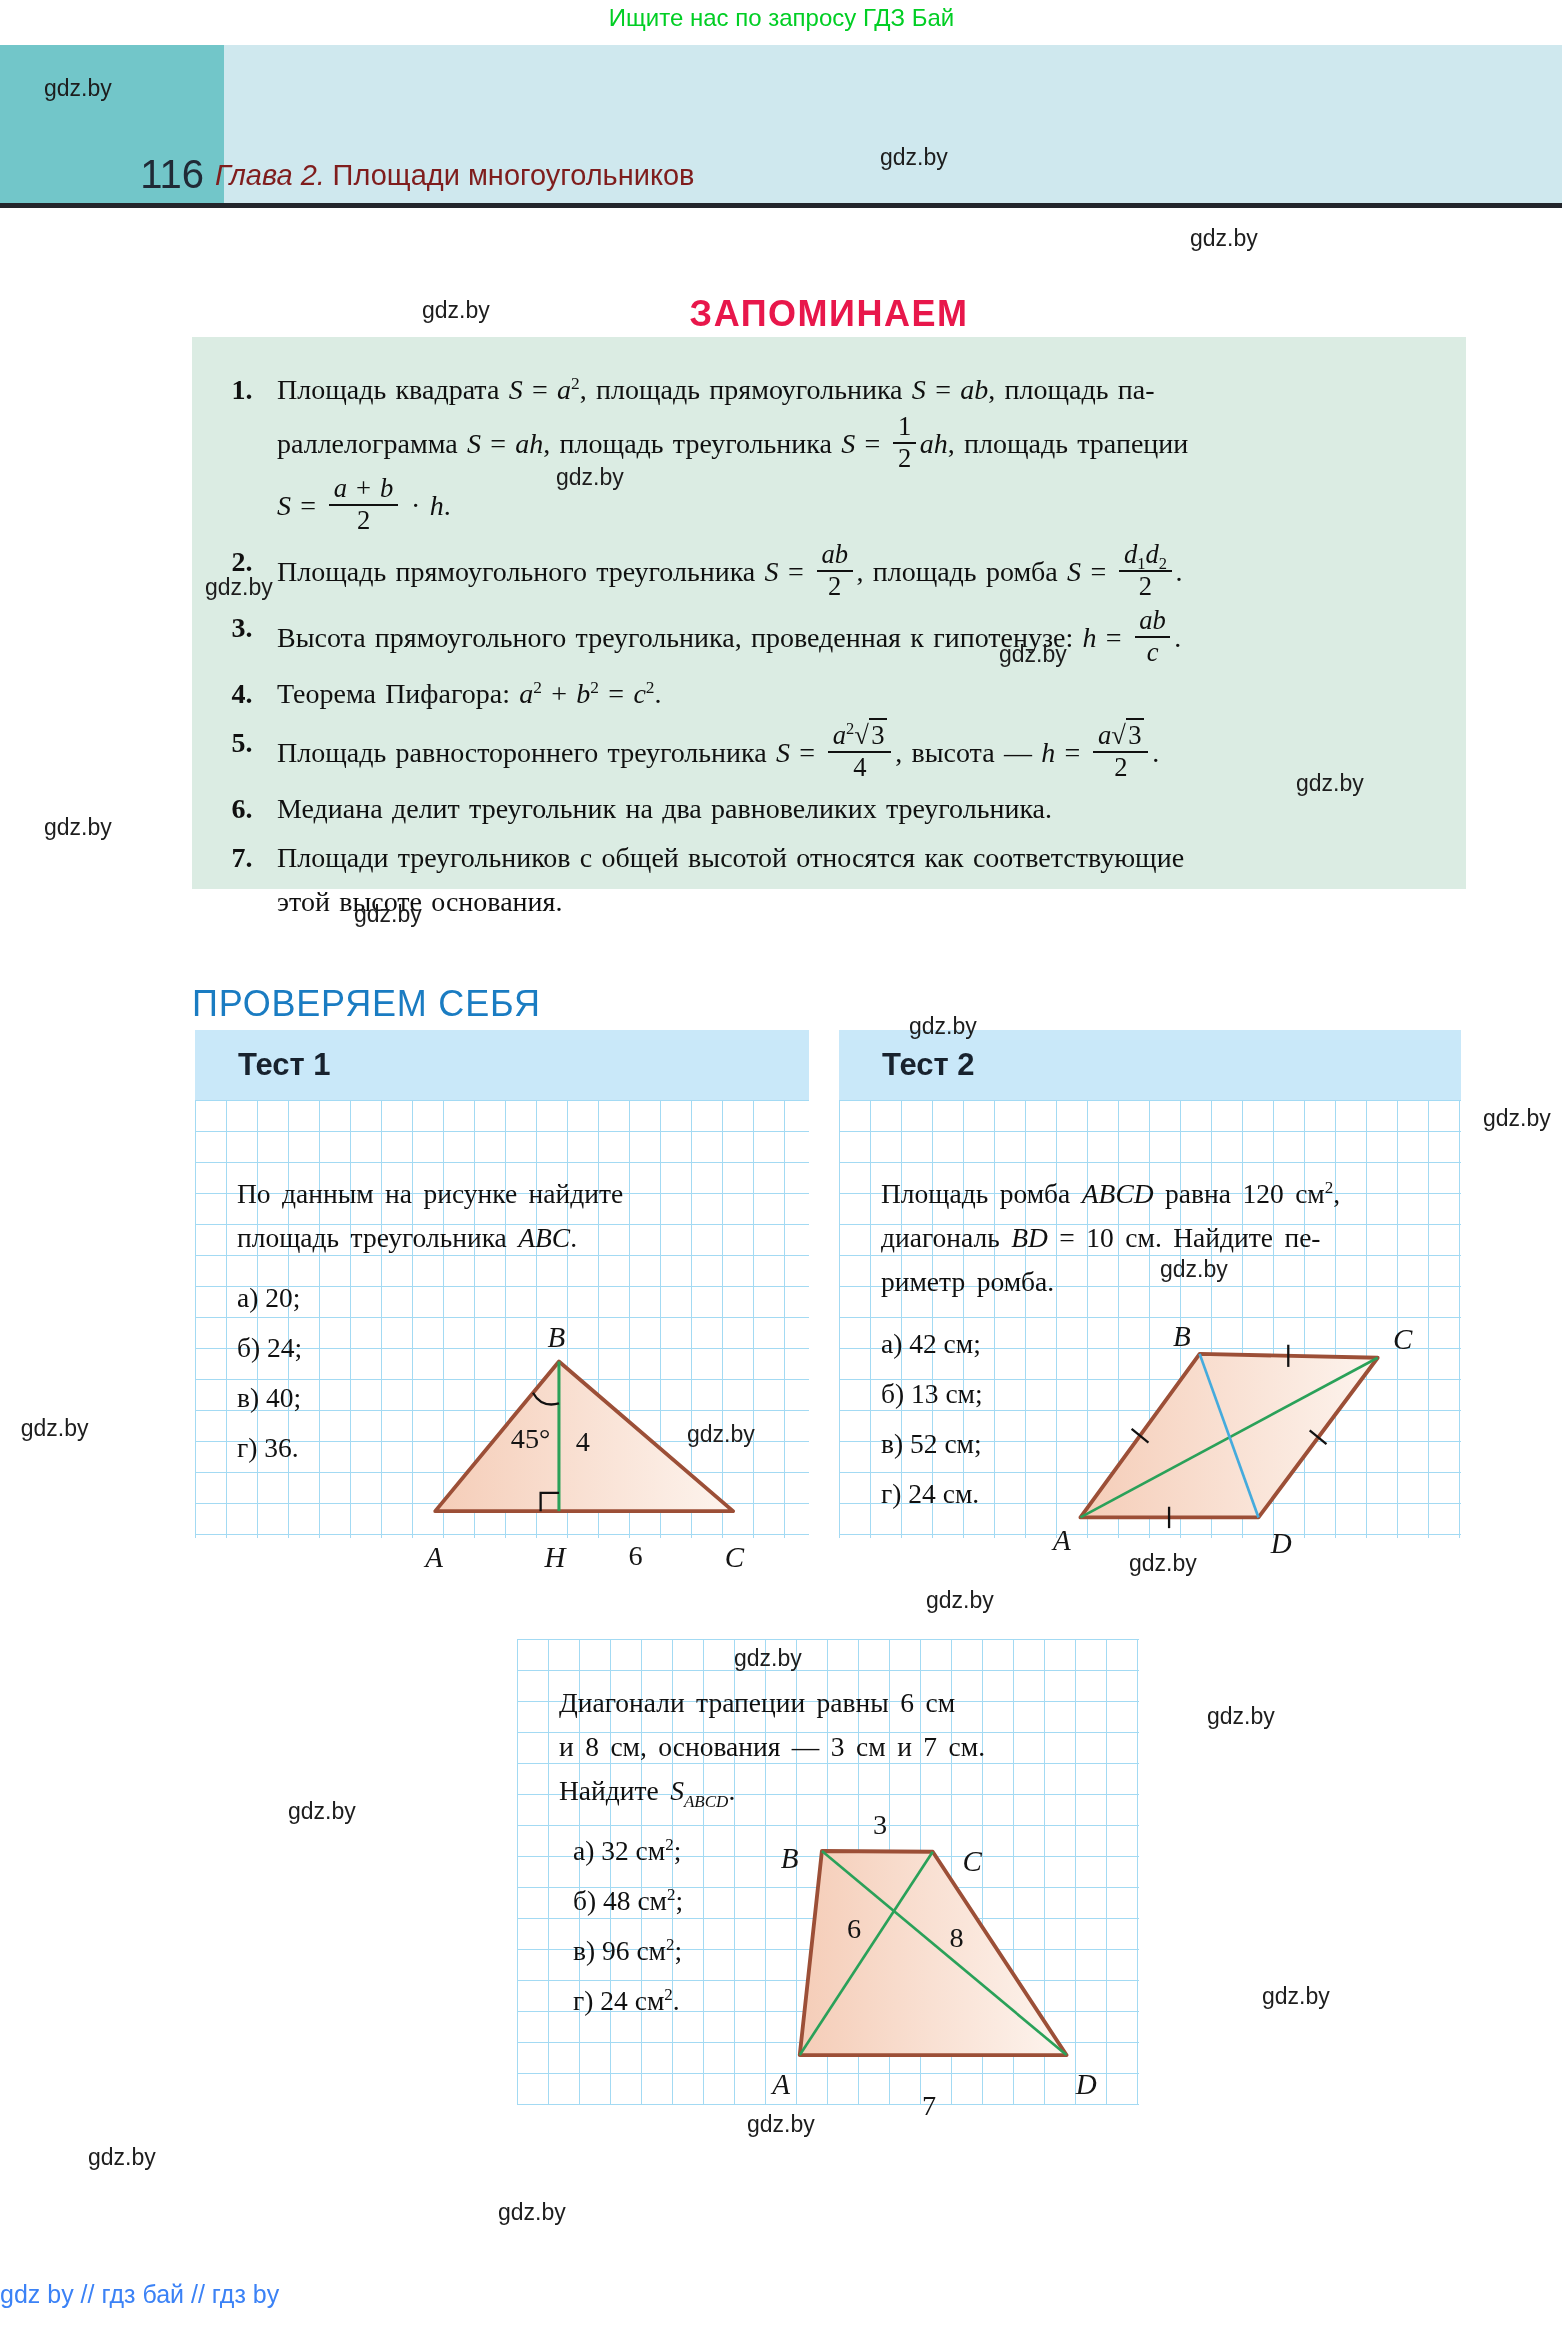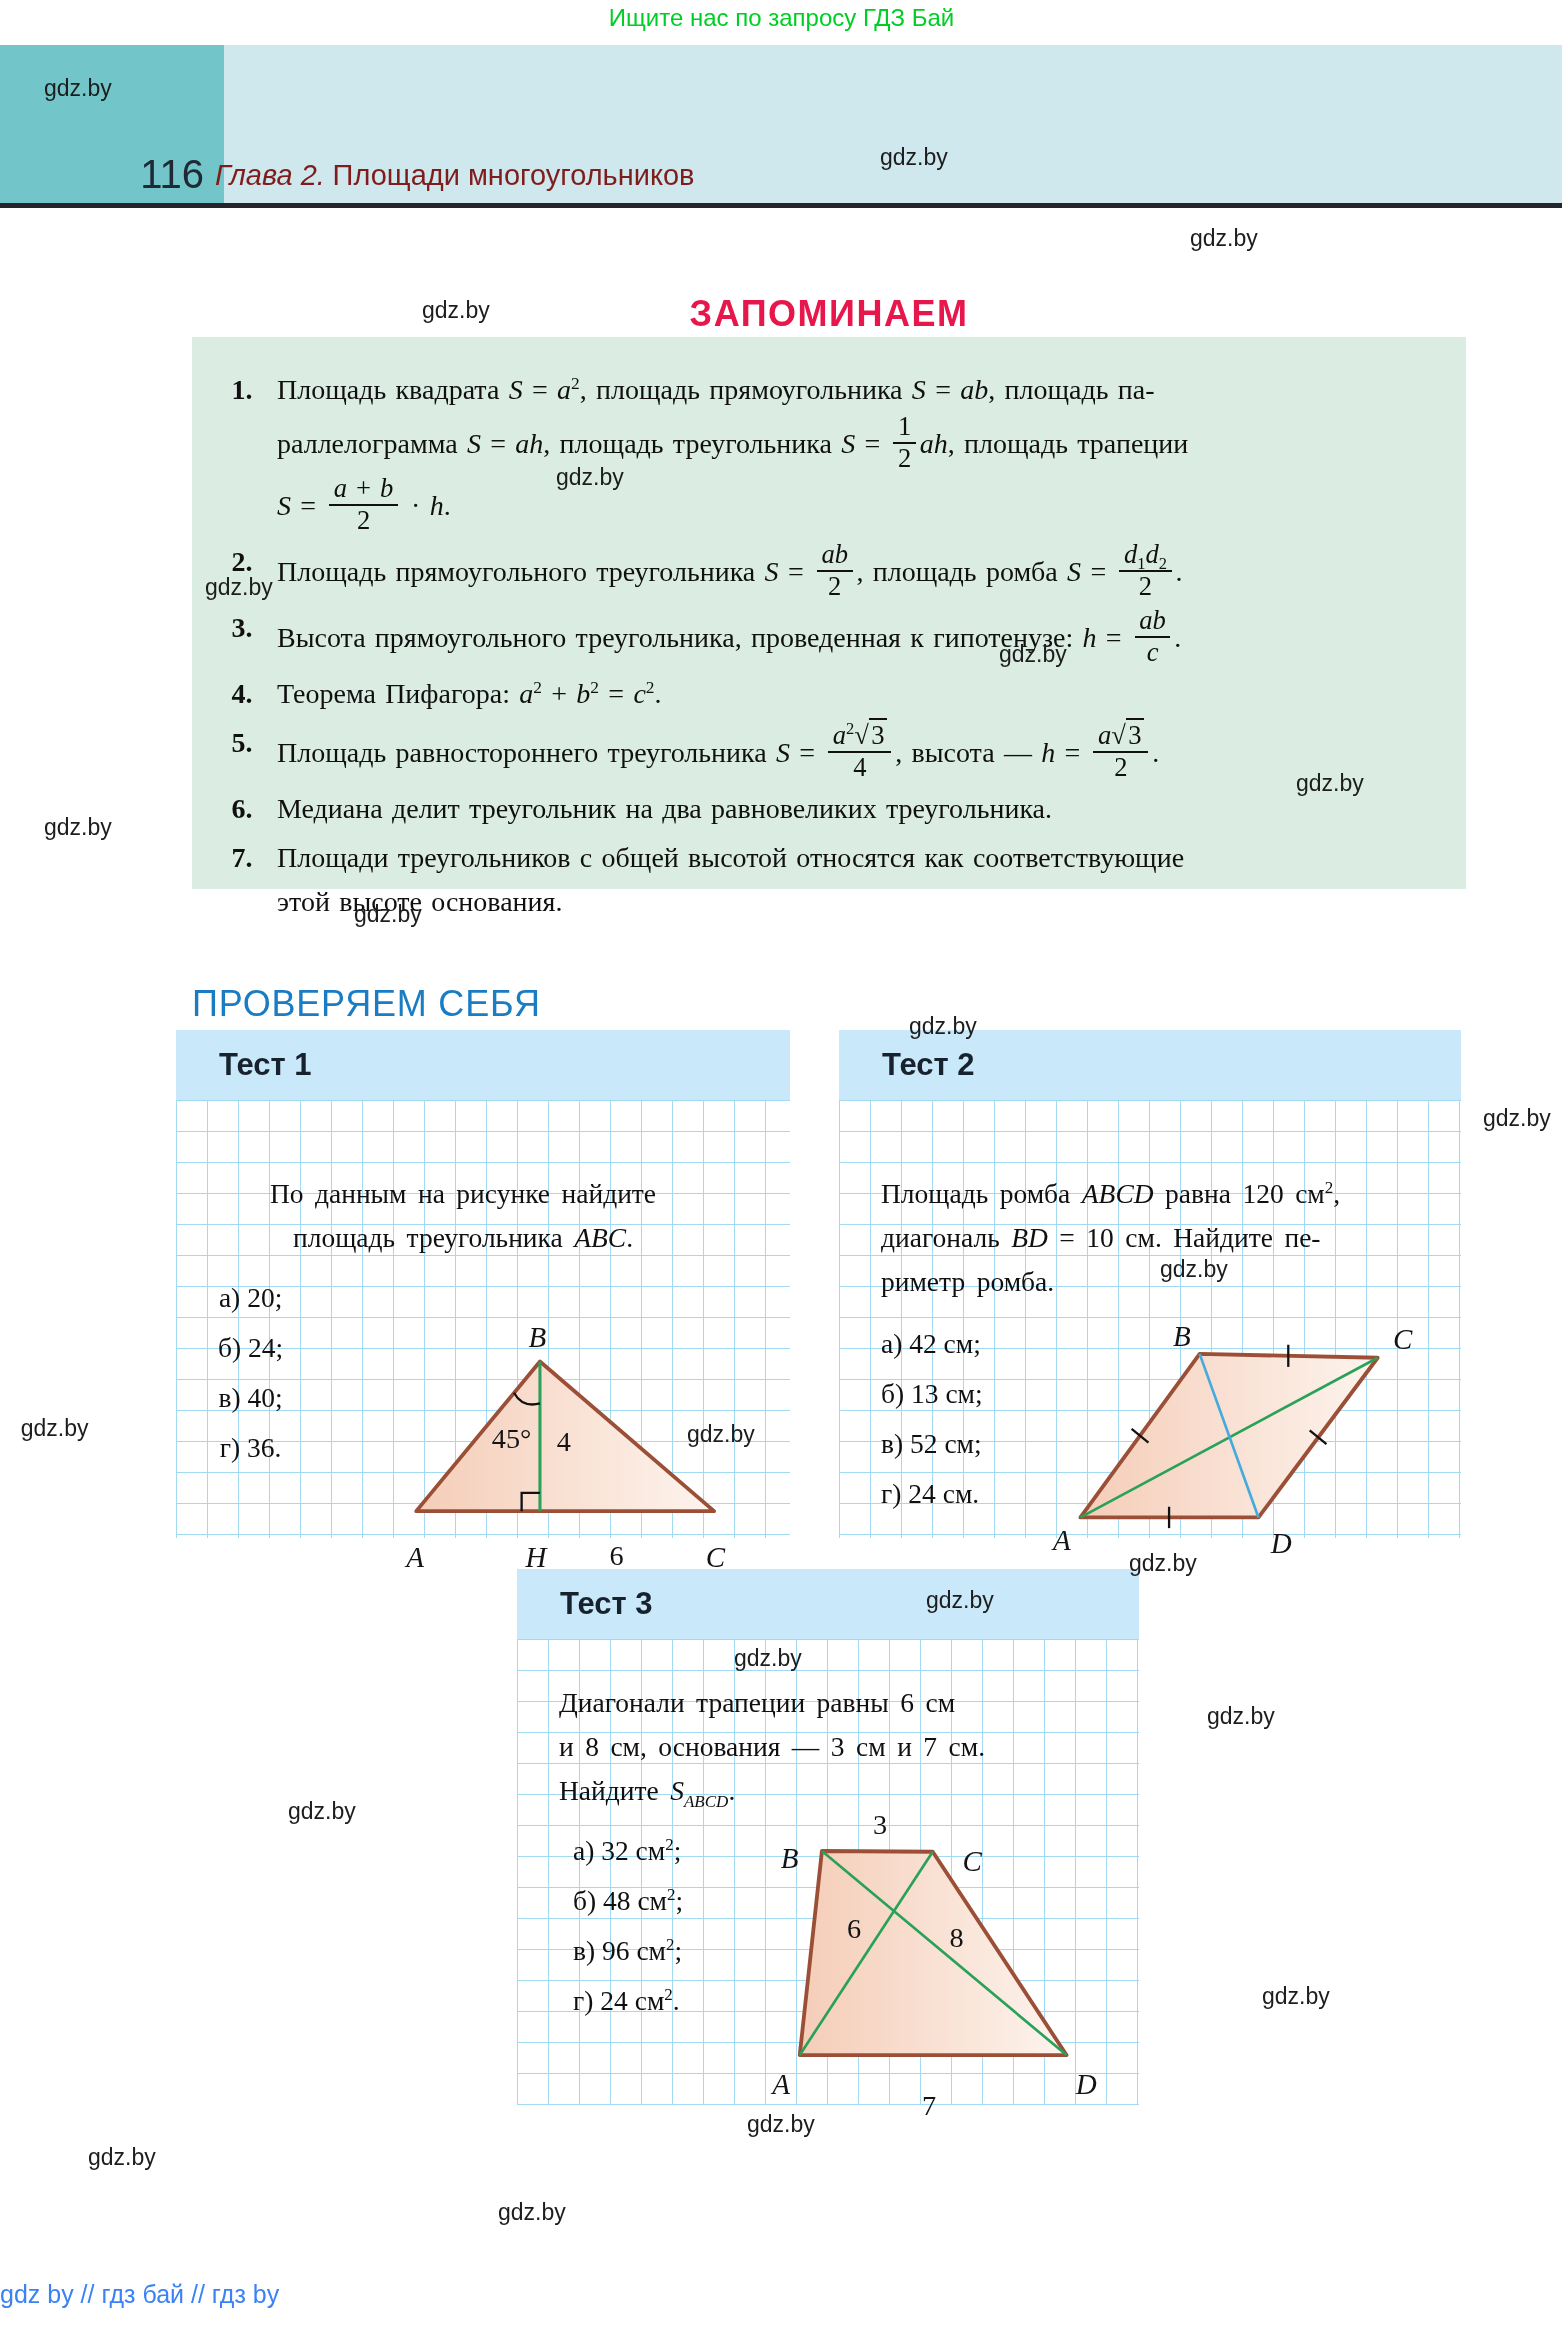--- a/index.html
+++ b/index.html
@@ -39,21 +39,21 @@
   .it{font-style:italic;}
   .frac{display:inline-block;vertical-align:-0.52em;text-align:center;line-height:1.12;
         margin:0 3.8px;font-size:0.95em;}
   .frac .fr-num{display:block;padding:0 4.6px;}
   .frac .fr-den{display:block;border-top:2.3px solid #111;padding:0 4.6px;}
   .sqrt .rd{font-style:normal;}
   .sqrt .rb{border-top:2.3px solid #111;padding:0 2.3px;}
 
   
   .test-box{position:absolute;background:#ffffff;}
-  #test1{left:176px;top:1030px;width:614px;height:508px;text-align:center;}
+  #test1{left:195px;top:1030px;width:614px;height:508px;}
   #test2{left:839px;top:1030px;width:622px;height:508px;}
   #test3{left:517px;top:1569px;width:622px;height:536px;}
   .test-grid{position:absolute;left:0;top:70px;right:0;bottom:0;background-color:#ffffff;
      background-image:linear-gradient(#a3daf3 1.5px,transparent 1.5px),
                       linear-gradient(90deg,#a3daf3 1.5px,transparent 1.5px);
      background-size:31px 31px;}
   .test-header{position:absolute;top:0;left:0;right:0;height:70px;background:#c9e8f9;}
   .test-title{position:absolute;left:43px;top:17px;font-size:31px;font-weight:bold;color:#18222e;}
   .test-task{position:absolute;font-family:"Liberation Serif",serif;font-size:27.5px;
              line-height:44px;color:#101010;word-spacing:4.6px;}
@@ -170,23 +170,20 @@
       <line x1="432" y1="623" x2="432" y2="651" stroke="#111111" stroke-width="3"></line>
       <text class="fl" x="437" y="412">B</text>
       <text class="fl" x="725" y="416">C</text>
       <text class="fl" x="280" y="680">A</text>
       <text class="fl" x="565" y="684">D</text>
     </svg>
   </section>
 
   <section class="test-box" id="test3">
     <div class="test-grid"></div>
-    <div class="test-header">
-      <div class="test-title">Тест 3</div>
-    </div>
     <div class="test-task" id="task3"><span class="tok-t">Диагонали трапеции равны 6 см</span><br><span class="tok-t">и 8 см, основания — 3 см и 7 см.</span><br><span class="tok-t">Найдите </span><span class="tok-v">S</span><sub class="it">ABCD</sub><span class="tok-t">.</span></div>
     <div class="test-options" id="opts3">
         <div><span class="tok-t">а) 32 см</span><sup>2</sup><span class="tok-t">;</span></div>
         <div><span class="tok-t">б) 48 см</span><sup>2</sup><span class="tok-t">;</span></div>
         <div><span class="tok-t">в) 96 см</span><sup>2</sup><span class="tok-t">;</span></div>
         <div><span class="tok-t">г) 24 см</span><sup>2</sup><span class="tok-t">.</span></div>
       </div>
     <svg class="figure-svg" id="fig3" width="329" height="321" viewBox="330 300 430 420">
       <defs>
         <linearGradient id="g3" x1="0%" y1="0%" x2="100%" y2="0%">

